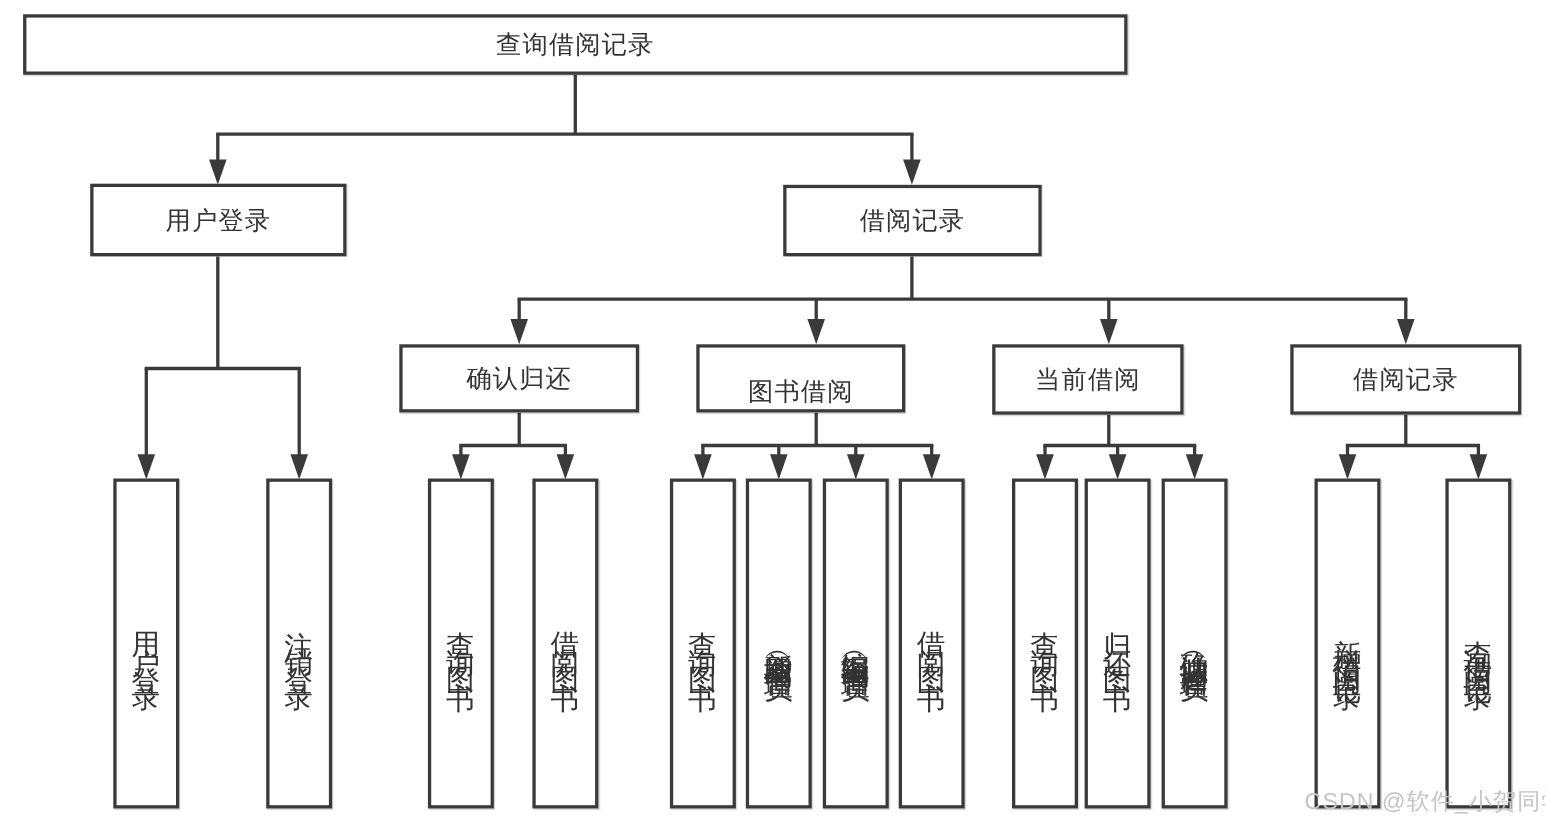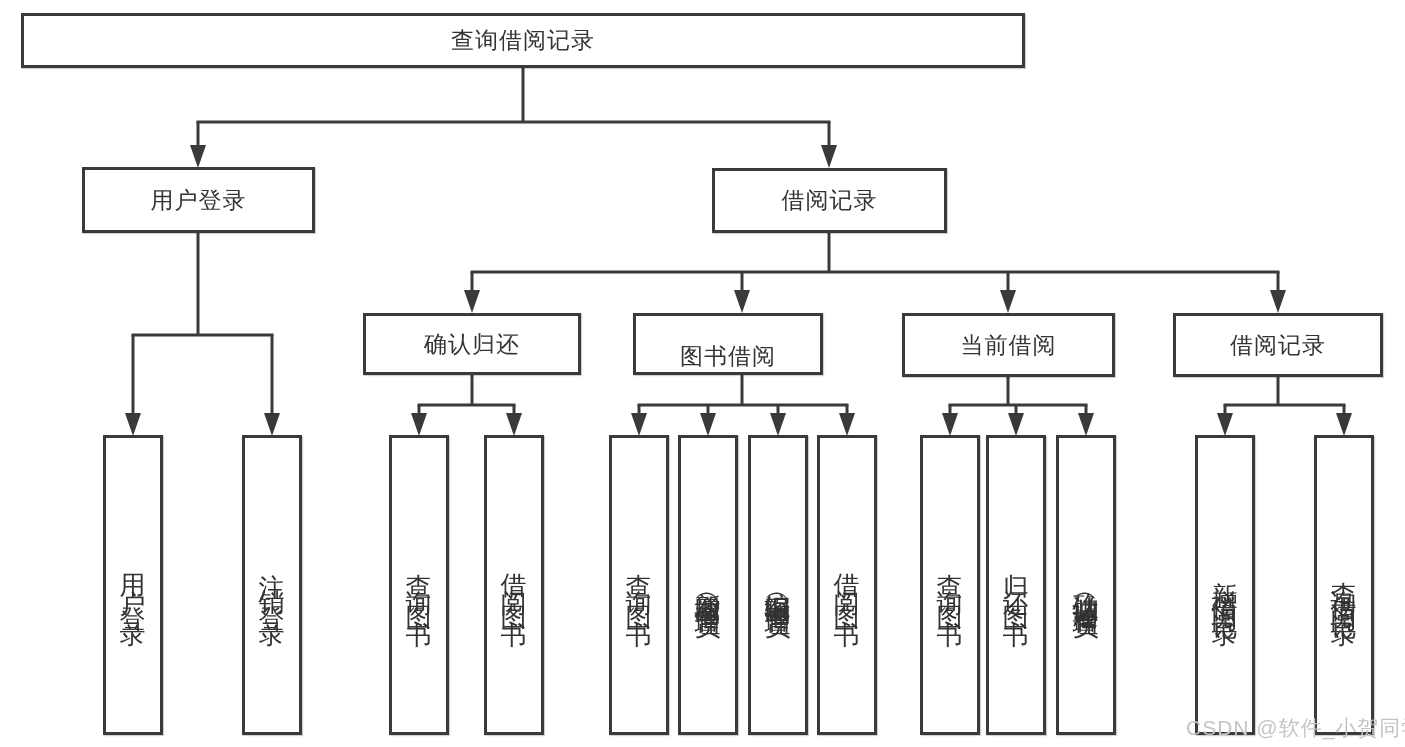--- a/index.html
+++ b/index.html
@@ -141,21 +141,21 @@
   <div class="node h" style="left:712px; top:168px; width:235px; height:65px;">
     <span>借阅记录</span>
   </div>
 
   <div class="node h" style="left:363px; top:313px; width:218px; height:62px;">
     <span>确认归还</span>
   </div>
   <div class="node h" style="left:633px; top:313px; width:190px; height:62px;align-items:flex-end;">
     <span>图书借阅</span>
   </div>
-  <div class="node h" style="left:902px; top:313px; width:213px; height:64px;">
+  <div class="node h" style="left:902px; top:313px; width:174px; height:64px;">
     <span>当前借阅</span>
   </div>
   <div class="node h" style="left:1173px; top:313px; width:210px; height:64px;">
     <span>借阅记录</span>
   </div>
 
   <div class="node v v4" style="left:103px;">
     <span class="vtext">用户登录</span>
   </div>
   <div class="node v v4" style="left:242px;">

